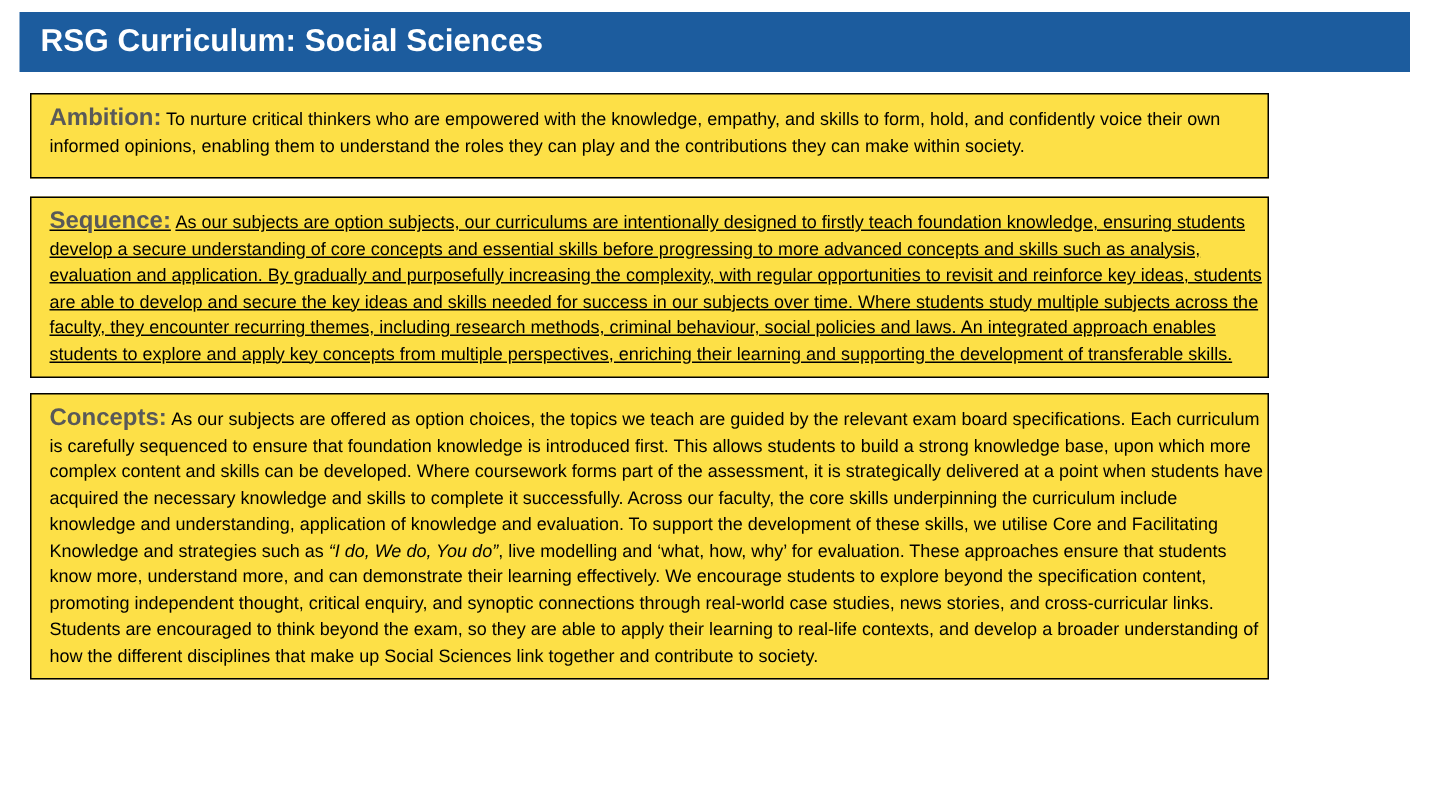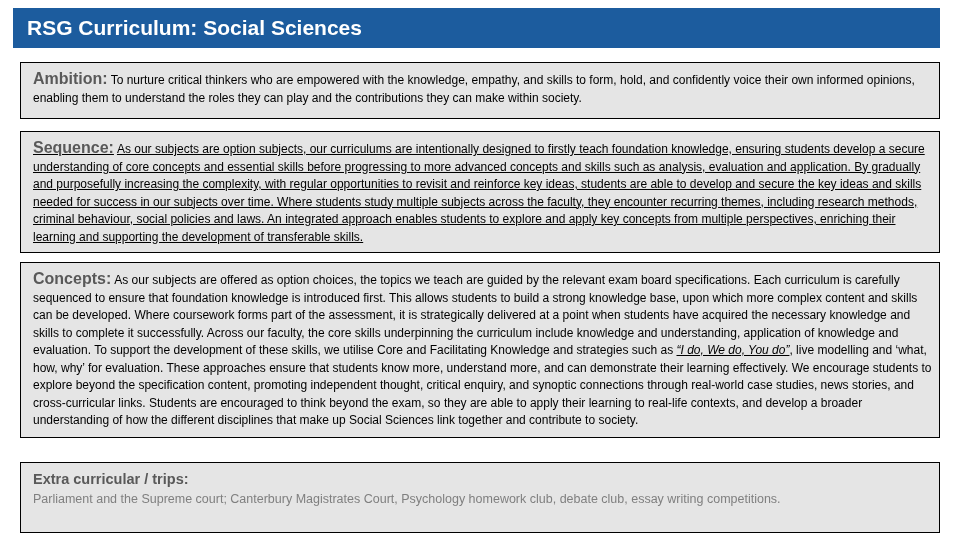--- a/index.html
+++ b/index.html
@@ -14,38 +14,38 @@
     position:absolute;left:13px;top:8px;width:927px;height:40px;
     background:#1c5c9e;
     display:flex;align-items:center;
     padding-left:14px;box-sizing:border-box;text-align:right;
   }
   .titlebar h1{
     margin:0;color:#ffffff;font-size:21px;font-weight:bold;
     font-family:"Liberation Sans", sans-serif;
   }
   .box{
-    position:absolute;left:20px;width:920px;
-    background:#e5e5e5;
+    position:absolute;left:20px;width:826px;
+    background:#fde047;
     border:1.5px solid #000000;
     box-sizing:border-box;
     padding:8px 0 6px 12px;
   }
   #box-ambition{top:62px;min-height:57px;}
   #box-sequence{top:131px;min-height:115px;text-decoration:underline;}
   #box-concepts{top:262px;min-height:176px;}
   #box-extra{top:462px;min-height:71px;}
   .body{
     margin:0;font-size:12px;line-height:17.5px;color:#000000;
   }
   .label{
     font-size:16px;font-weight:bold;color:#595959;line-height:1;
     margin-right:3px;
   }
-  .italic{font-style:italic;text-decoration:underline;}
+  .italic{font-style:italic;}
   .extra-label{
     display:block;font-size:14.5px;font-weight:bold;color:#595959;
     margin:0;line-height:1.2;
   }
   .extra-body{
     display:block;font-size:12.5px;color:#7f7f7f;margin:3px 0 0 0;
     line-height:1.35;
   }
 </style>
 </head>
@@ -68,18 +68,14 @@
       <span class="label">Sequence:</span><span>As our subjects are option subjects, our curriculums are intentionally designed to firstly teach foundation knowledge, ensuring students develop a secure understanding of core concepts and essential skills before progressing to more advanced concepts and skills such as analysis, evaluation and application. By gradually and purposefully increasing the complexity, with regular opportunities to revisit and reinforce key ideas, students are able to develop and secure the key ideas and skills needed for success in our subjects over time. Where students study multiple subjects across the faculty, they encounter recurring themes, including research methods,  criminal behaviour, social policies and laws. An integrated approach enables students to explore and apply key concepts from multiple perspectives, enriching their learning and supporting the development of transferable skills.</span>
     </p>
   </section>
 
   <section class="box" id="box-concepts">
     <p class="body">
       <span class="label">Concepts:</span><span>As our subjects are offered as option choices, the topics we teach are guided by the relevant exam board specifications. Each curriculum is carefully sequenced to ensure that foundation knowledge is introduced first. This allows students to build a strong knowledge base, upon which more complex content and skills can be developed. Where coursework forms part of the assessment, it is strategically delivered at a point when students have acquired the necessary knowledge and skills to complete it successfully. Across our faculty, the core skills underpinning the curriculum include knowledge and understanding, application of knowledge and evaluation. To support the development of these skills, we utilise Core and Facilitating Knowledge and strategies such as </span><span class="italic">“I do, We do, You do”</span><span>,  live modelling and ‘what, how, why’ for evaluation. These approaches ensure that students know more, understand more, and can demonstrate their learning effectively. We encourage students to explore beyond the specification content, promoting independent thought, critical enquiry, and synoptic connections through real-world case studies, news stories, and cross-curricular links. Students are encouraged to think beyond the exam, so they are able to  apply their learning to real-life contexts, and develop a broader understanding of how the different disciplines that make up Social Sciences link together and contribute to society.</span>
     </p>
   </section>
 
-  <section class="box" id="box-extra">
-    <span class="extra-label">Extra curricular / trips:</span>
-    <span class="extra-body">Parliament and the Supreme court; Canterbury Magistrates Court, Psychology homework club, debate club, essay writing competitions.</span>
-  </section>
 
 </div>
 
 </body></html>

